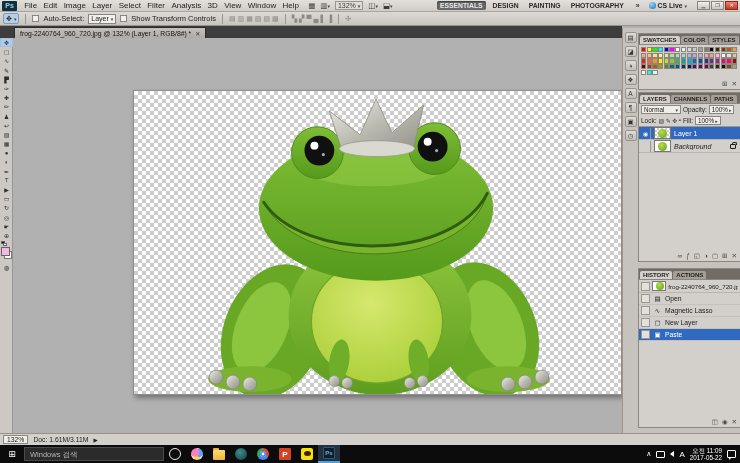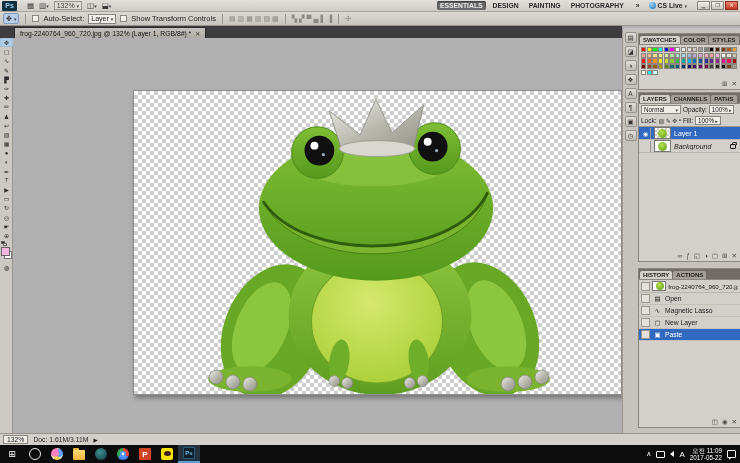--- a/index.html
+++ b/index.html
@@ -131,20 +131,33 @@
   .trbubble{width:9px;height:8px;border:1px solid #fff;border-radius:1px;position:relative;}
   .trbubble::after{content:"";position:absolute;left:1px;bottom:-3px;border-style:solid;border-width:3px 3px 0 0;border-color:#fff transparent transparent transparent;}
 </style>
 </head>
 <body>
 
 <div id="root">
 
   <div id="menubar" class="abs">
     <div id="pslogo">Ps</div>
+    <div id="menu-items" style="display:flex;">
+        <span class="menu-item">File</span>
+        <span class="menu-item">Edit</span>
+        <span class="menu-item">Image</span>
+        <span class="menu-item">Layer</span>
+        <span class="menu-item">Select</span>
+        <span class="menu-item">Filter</span>
+        <span class="menu-item">Analysis</span>
+        <span class="menu-item">3D</span>
+        <span class="menu-item">View</span>
+        <span class="menu-item">Window</span>
+        <span class="menu-item">Help</span>
+      </div>
     <div class="appbar">
       <span class="aicon">▦</span>
       <span class="aicon">▥<span class="caret">▾</span></span>
       <span class="zoombox"><span>132%</span> <span class="caret">▾</span></span>
       <span class="aicon">◫<span class="caret">▾</span></span>
       <span class="aicon">⬓<span class="caret">▾</span></span>
     </div>
     <div id="wsgroup">
       <span id="workspaces" style="display:flex;gap:4px;">
           <span class="ws active">ESSENTIALS</span>
@@ -571,20 +584,21 @@
   <div id="statusbar" class="abs">
     <span id="statzoom">132%</span>
     <span id="statdoc">Doc: 1.61M/3.11M</span>
     <span class="statarrow">▶</span>
   </div>
 
   <div id="taskbar" class="abs">
     <div id="startbtn">
         <span>⊞</span>
       </div>
+    <input id="searchbox" placeholder="Windows 검색" style="">
     <div id="tkapps">
         <div class="tk">
           <span class="ic cortana"></span>
         </div>
         <div class="tk">
           <span class="ic flower"></span>
         </div>
         <div class="tk">
           <span class="ic explorer"></span>
         </div>

